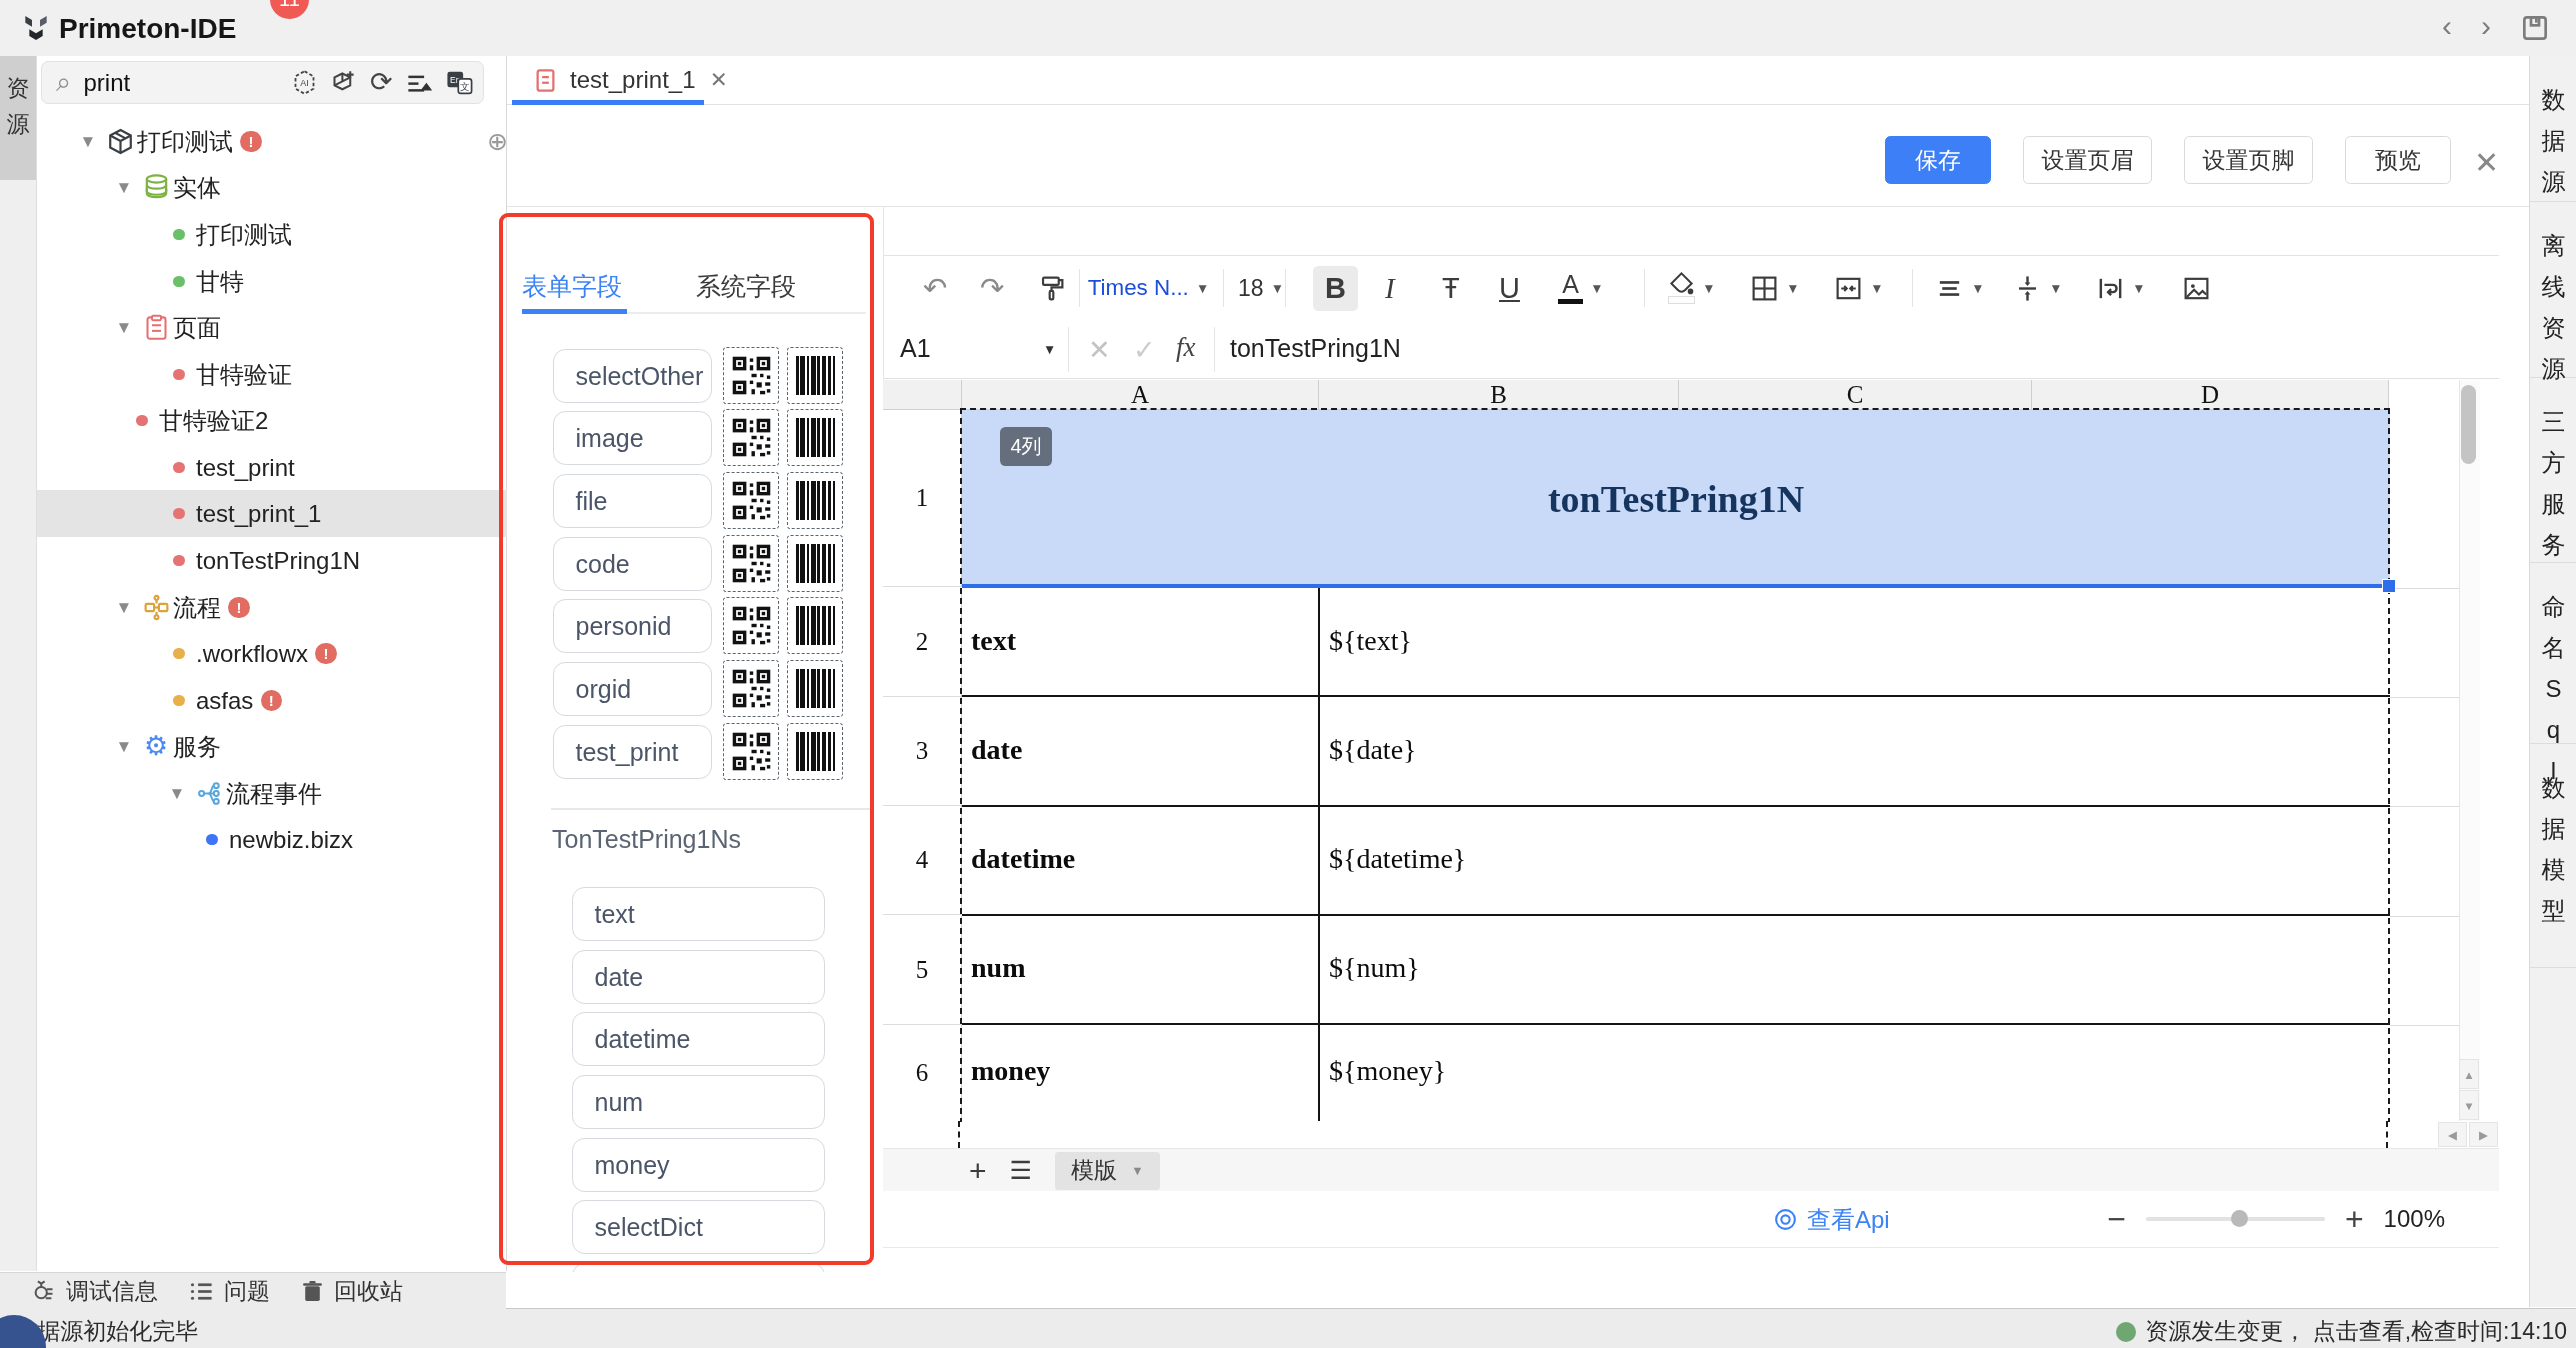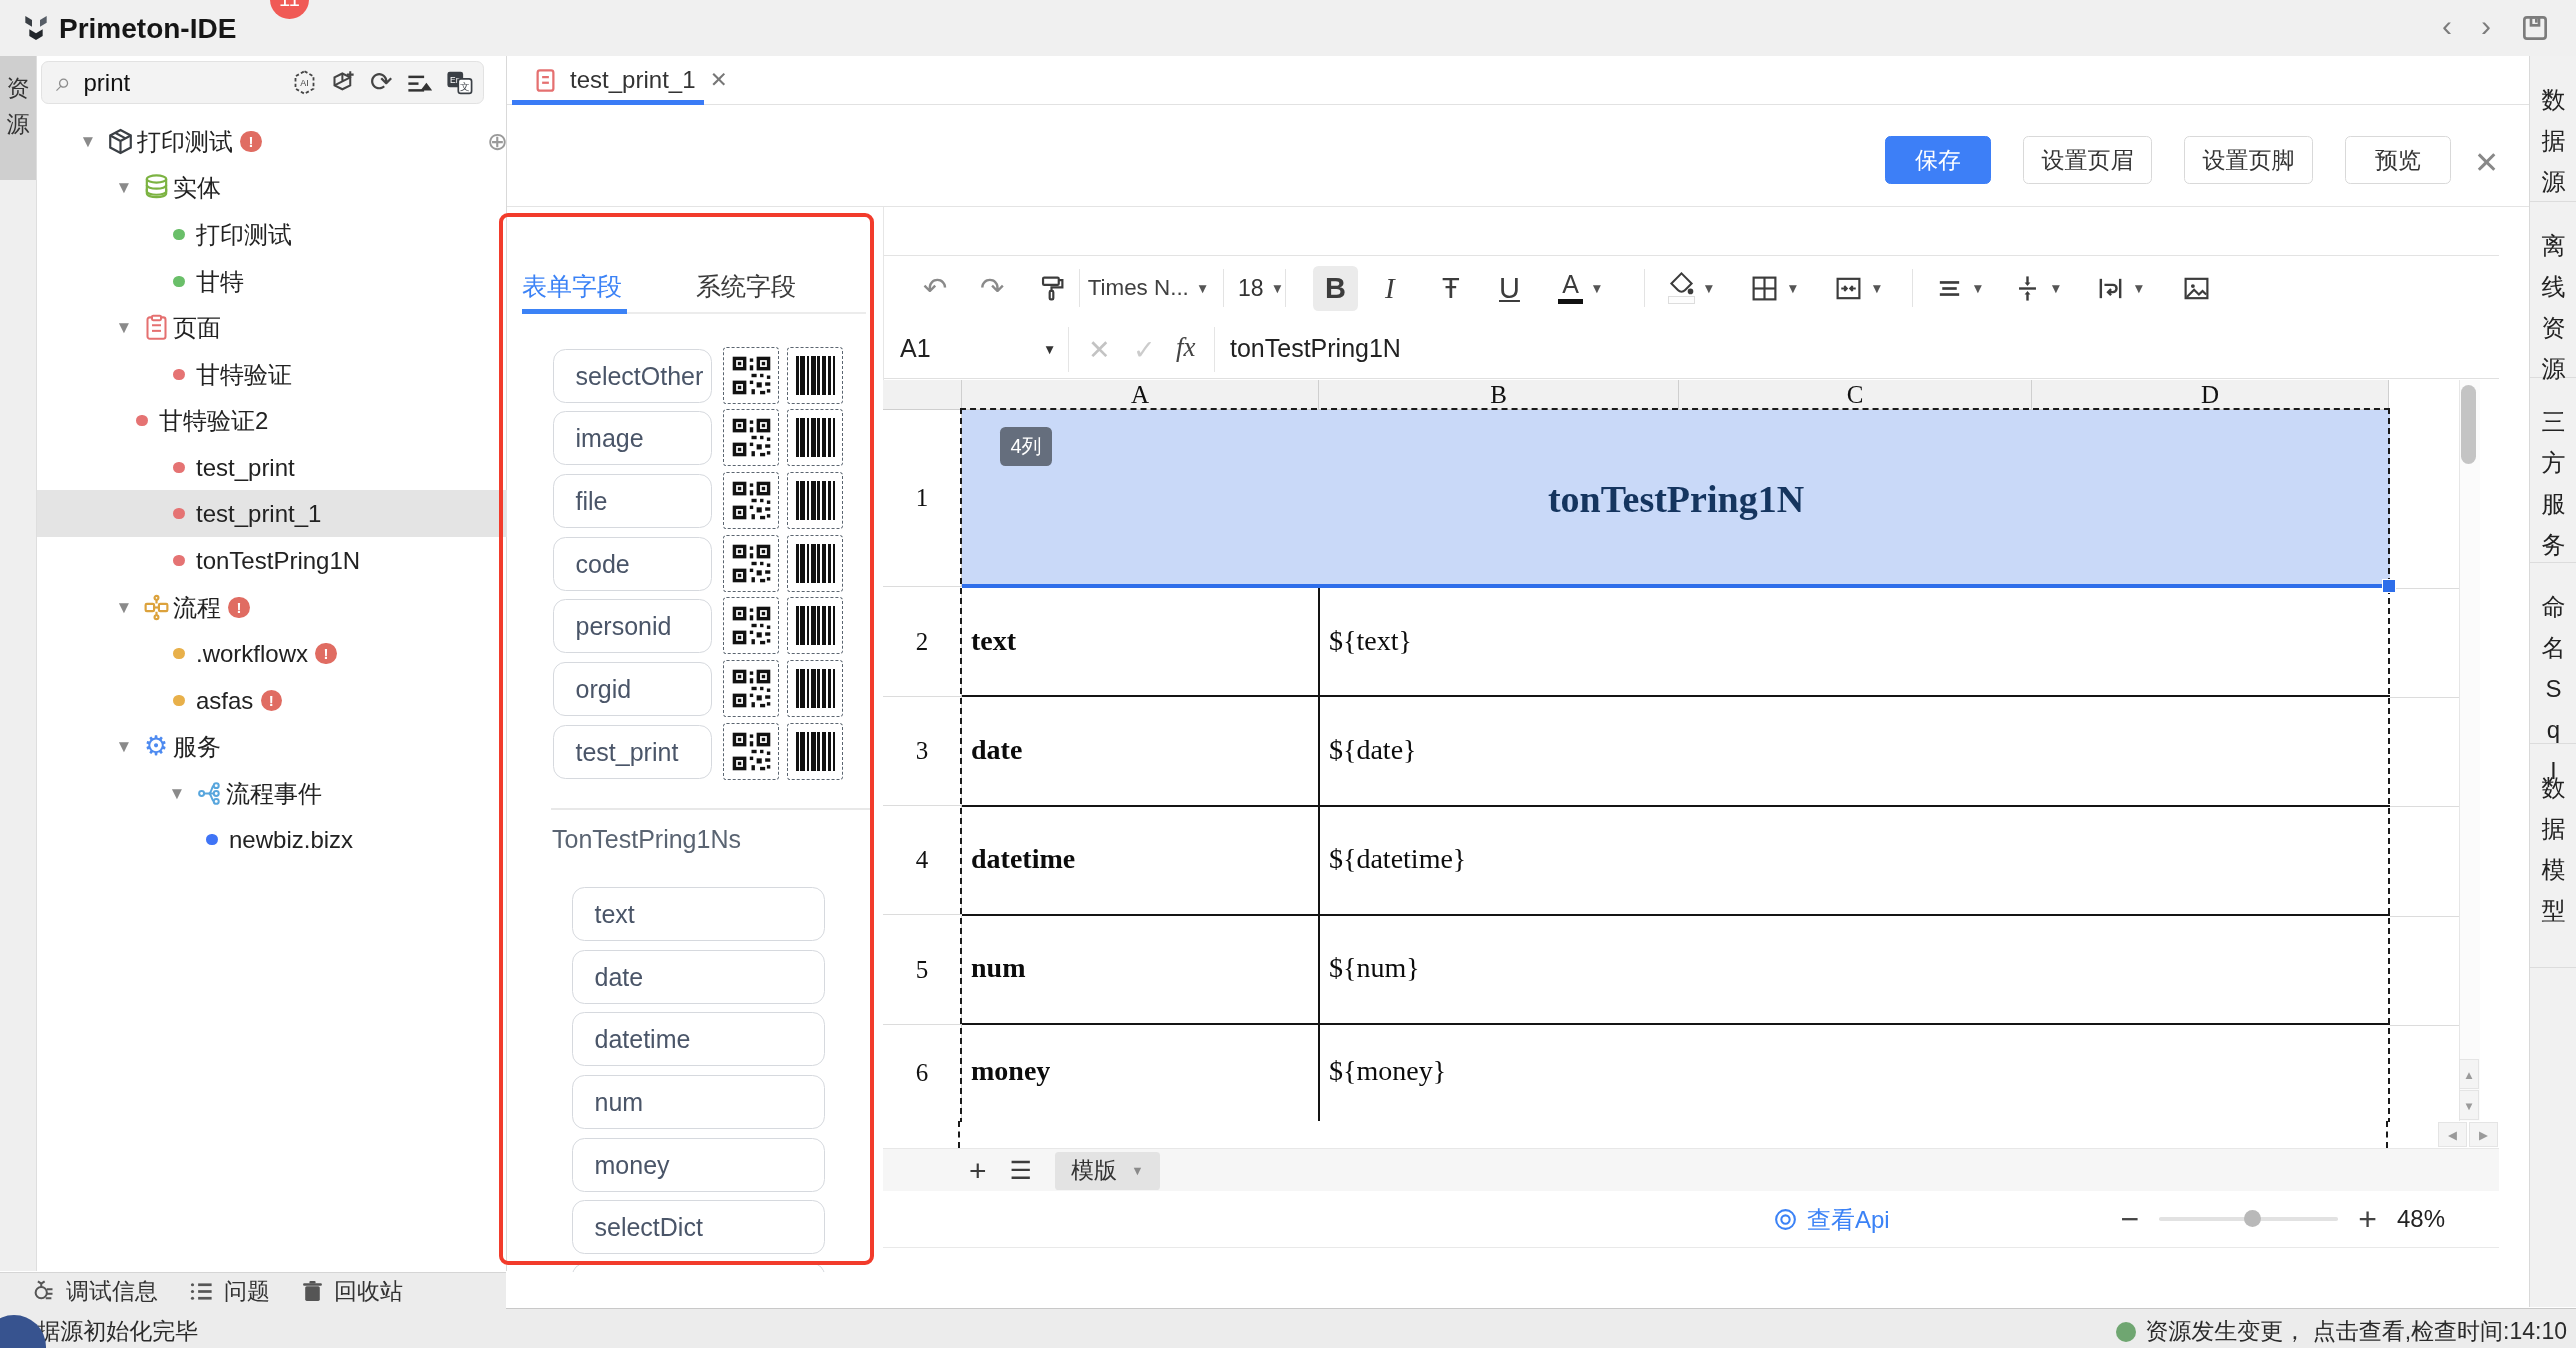--- a/index.html
+++ b/index.html
@@ -661,21 +661,21 @@
         <span style="font-size:29px;color:#8a8a8a;">↷</span>
       </div>
       <div class="tbi" style="left: 153px;">
         <svg width="29" height="29" viewBox="0 0 24 24" fill="none" stroke="#3c3c3c" stroke-width="1.8">
           <rect x="5" y="3" width="13" height="6" rx="1"></rect>
           <path d="M18 5h3v6h-9v3"></path>
           <rect x="10.5" y="14" width="3" height="7" rx="1"></rect>
         </svg>
       </div>
       <div class="tbi" style="left: 202px; width: 125px;">
-        <span style="font-size:22.4px;color:#404040;">Times N...</span>
+        <span style="font-size:22.4px;color:#1d4ed8;">Times N...</span>
         <span class="caret">▼</span>
       </div>
       <div class="tbi" style="left: 350px; width: 54px;">
         <span style="font-size:23px;color:#333;">18</span>
         <span class="caret">▼</span>
       </div>
       <div class="tbi" style="left: 429px;">
         <span style="width:45px;height:45px;background:#ebebeb;border-radius:5.4px;display:flex;align-items:center;justify-content:center;font-size:29px;font-weight:800;">B</span>
       </div>
       <div class="tbi" style="left: 501px;">
@@ -835,21 +835,21 @@
           <circle cx="12" cy="12" r="4"></circle>
         </svg>
       <span>查看Api</span>
     </span>
     <span id="zoom-controls">
       <span style="font-size:32px;">−</span>
       <span id="zoom-track">
           <span id="zoom-thumb"></span>
         </span>
       <span style="font-size:32px;">+</span>
-      <span style="font-size:24px;color:#222;">48%</span>
+      <span style="font-size:24px;color:#222;">100%</span>
     </span>
   </div>
 
   <div class="abs" id="right-strip">
       <div class="rs-item" style="height: 146px;">
         <span class="vchar">数</span>
         <span class="vchar">据</span>
         <span class="vchar">源</span>
       </div>
       <div class="rs-item" style="height: 176px;">

